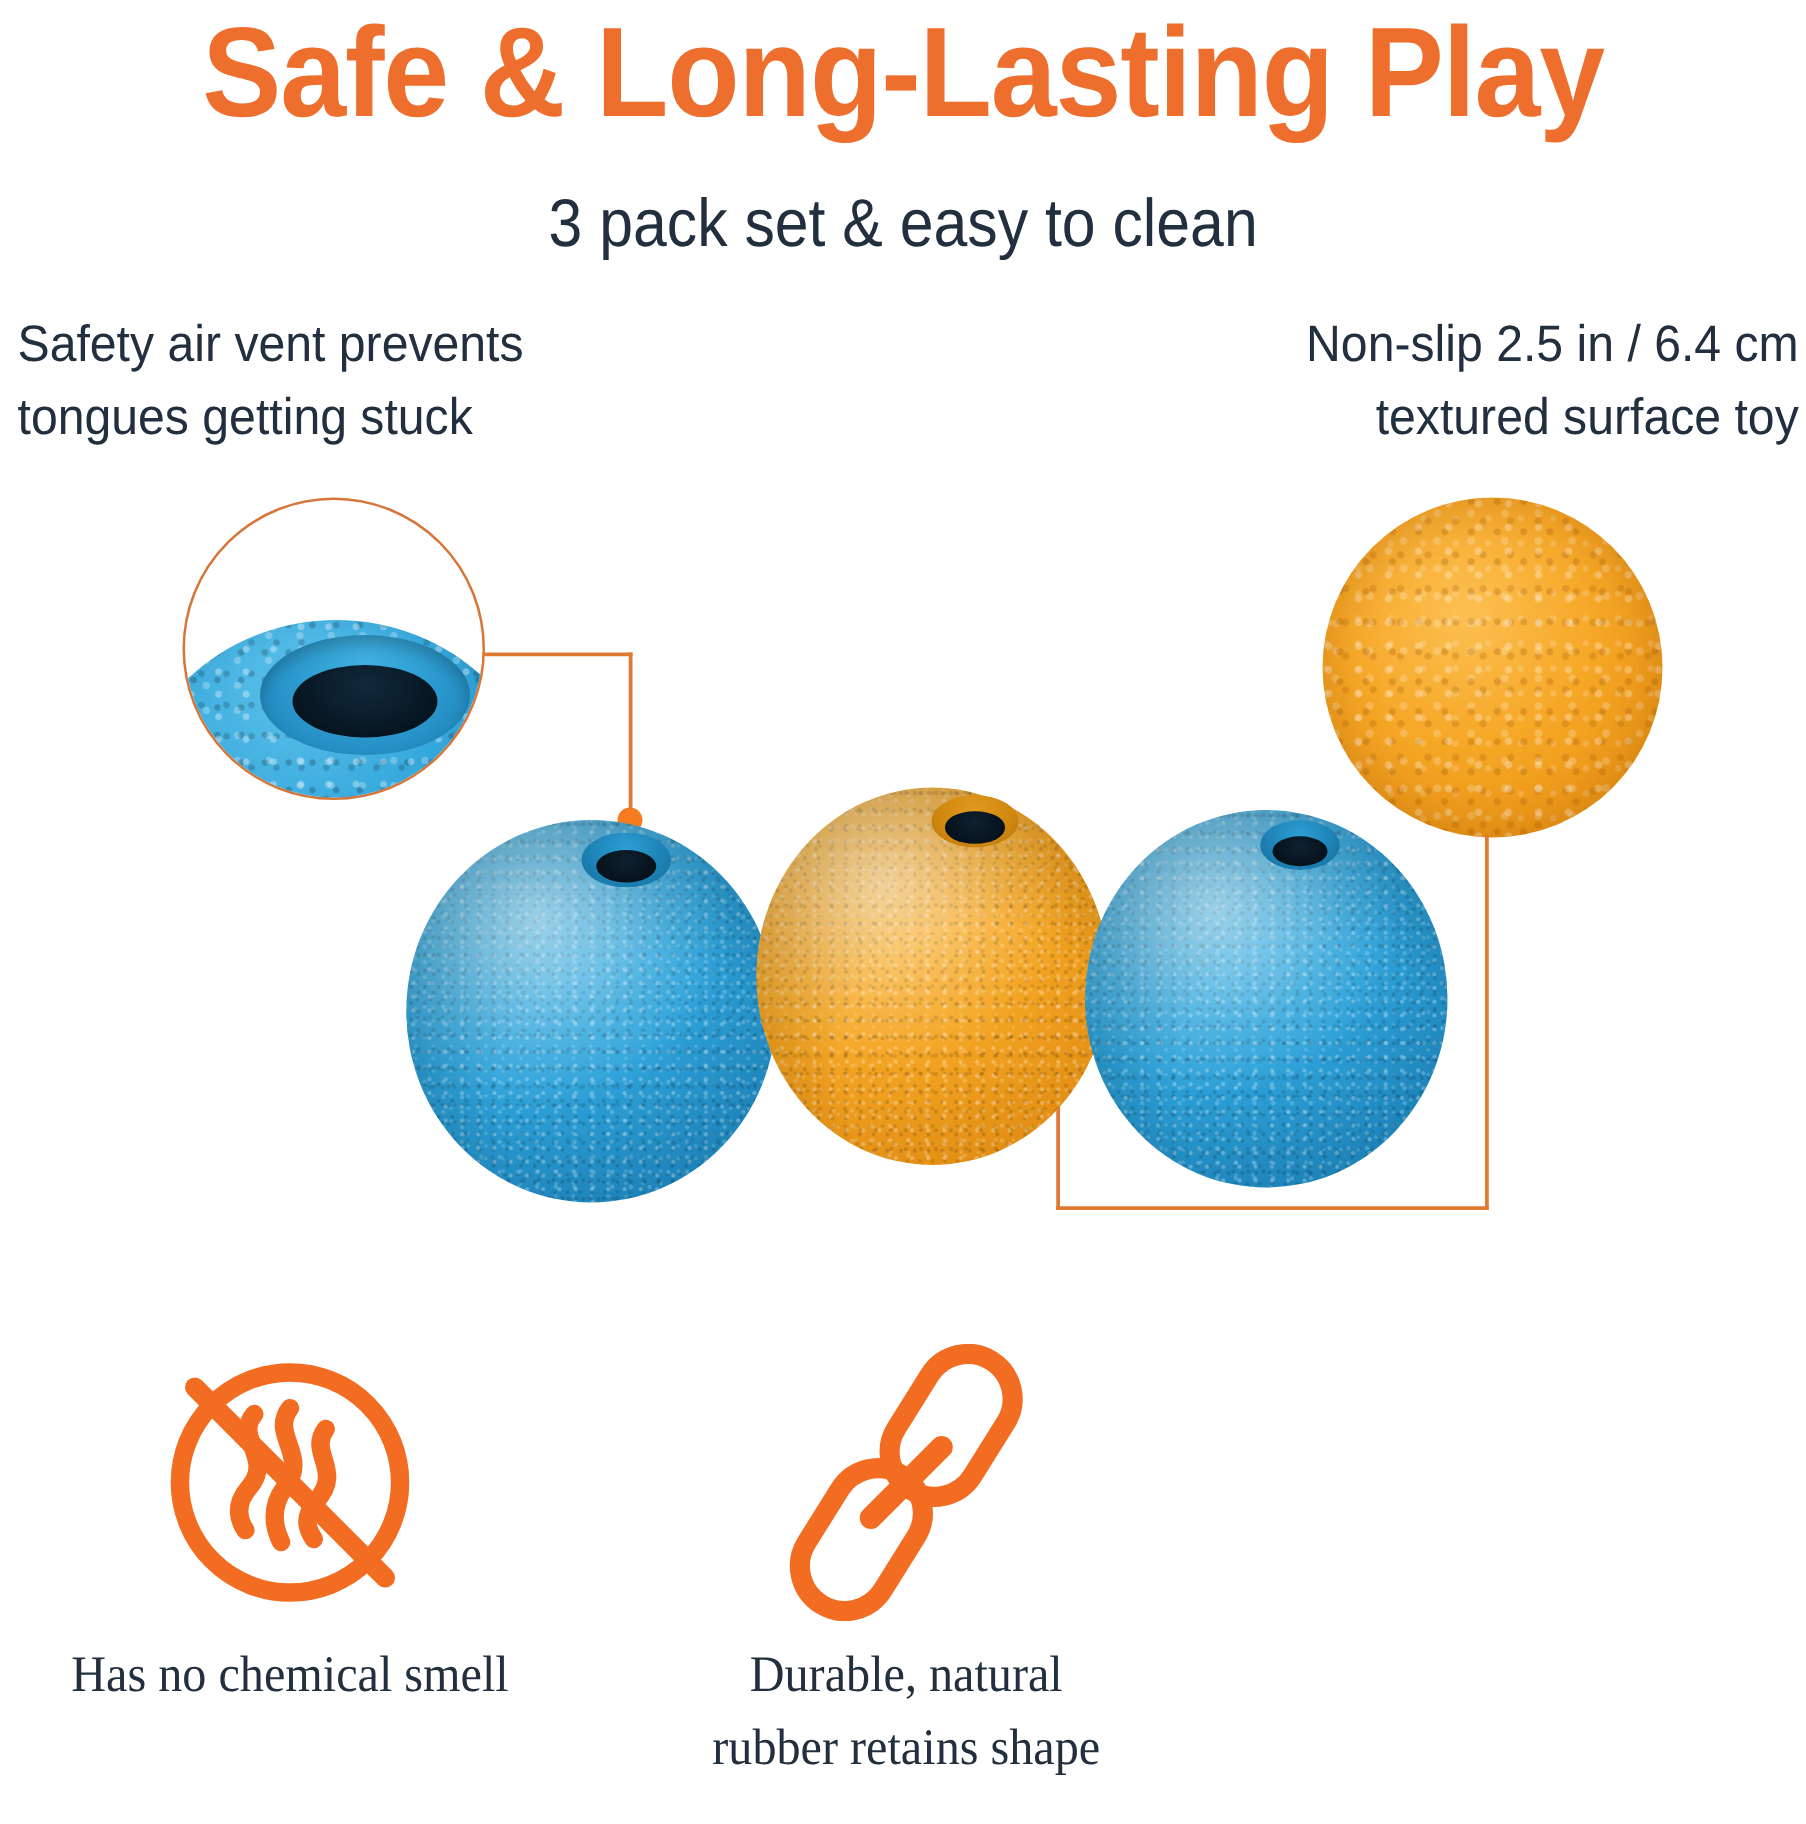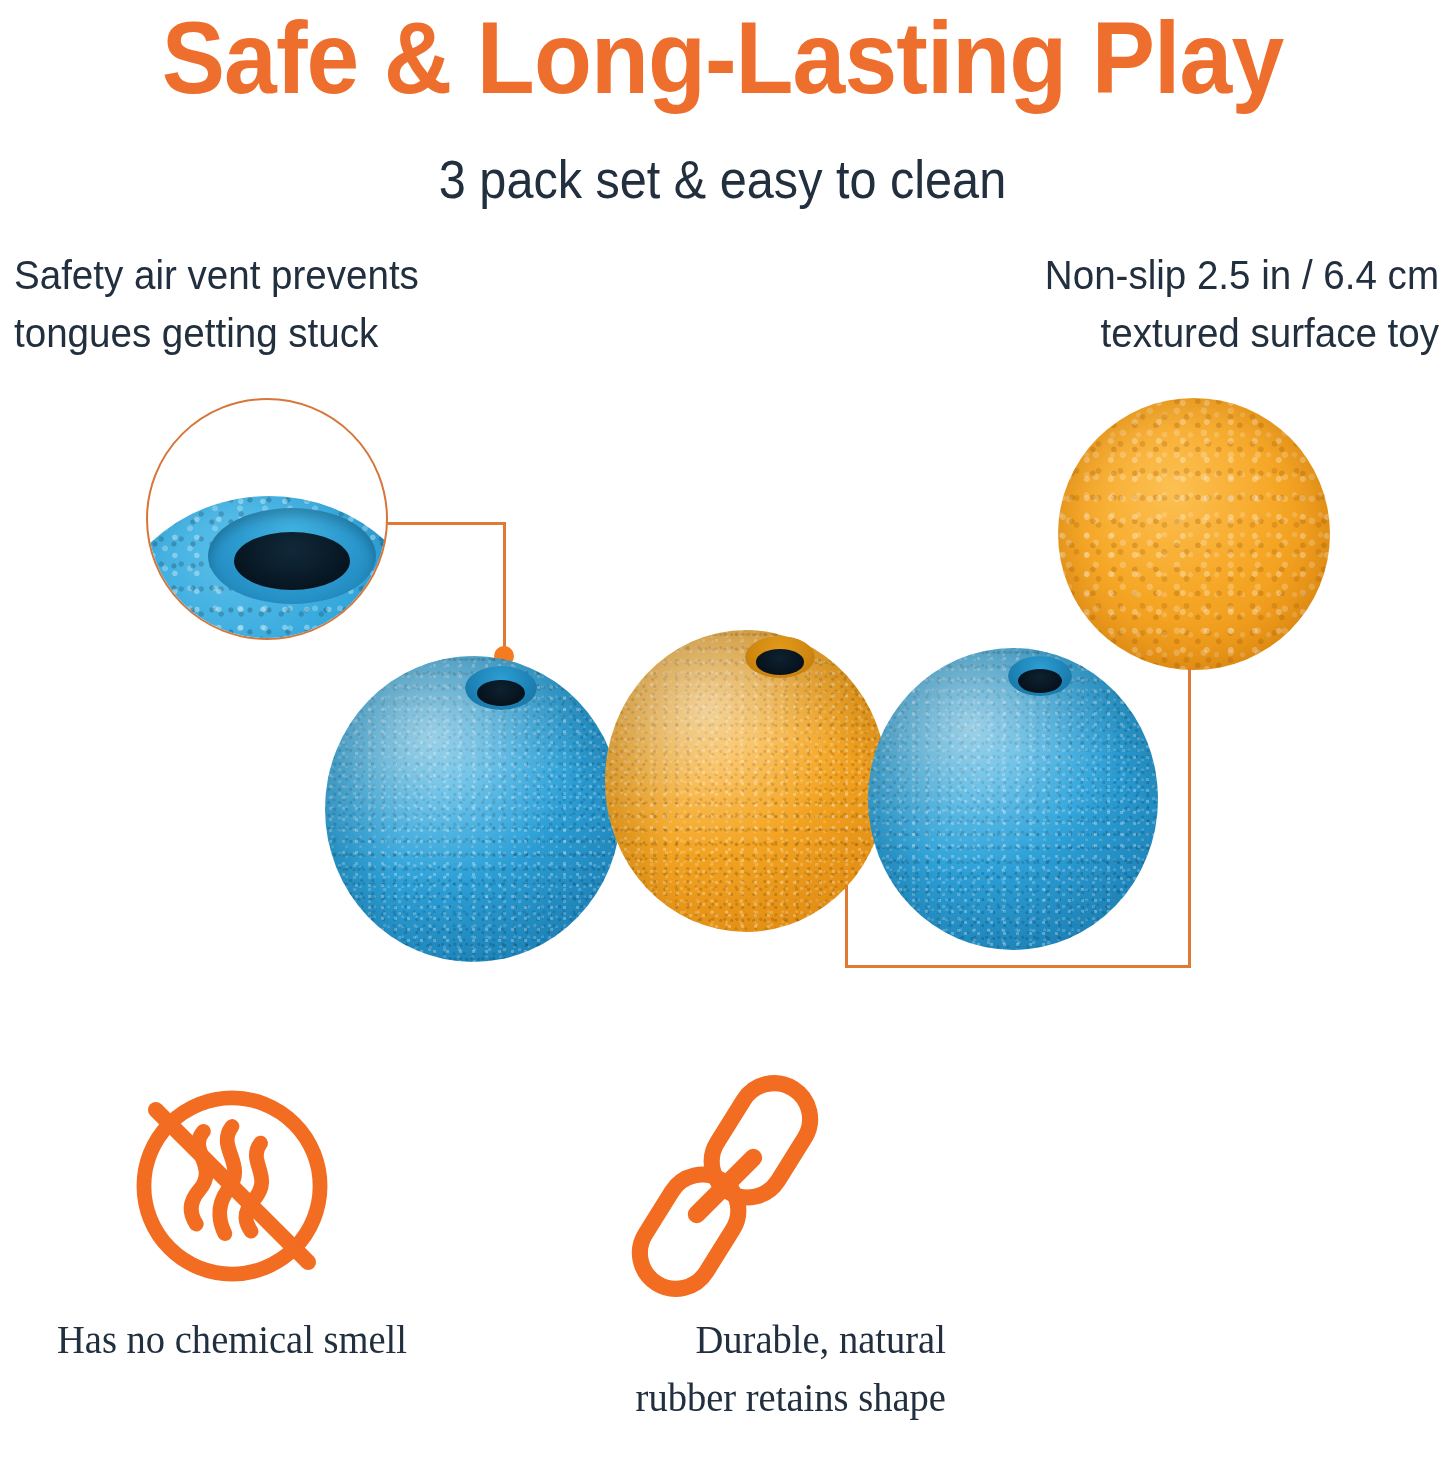--- a/index.html
+++ b/index.html
@@ -274,21 +274,21 @@
     height: 397px;
     font-family: Liberation Serif, serif;
   }
   .feature {
     position: absolute;
     top: 0;
     width: 470px;
     text-align: center;
   }
   #feature-0 { left: -3px; }
-  #feature-1 { left: 490px; text-align: right; }
+  #feature-1 { left: 490px; }
   #feature-2 { left: 972px; }
 
   .feature-icon {
     height: 248px;
     display: flex;
     align-items: center;
     justify-content: center;
   }
   .feature-label {
     font-size: 41px;

